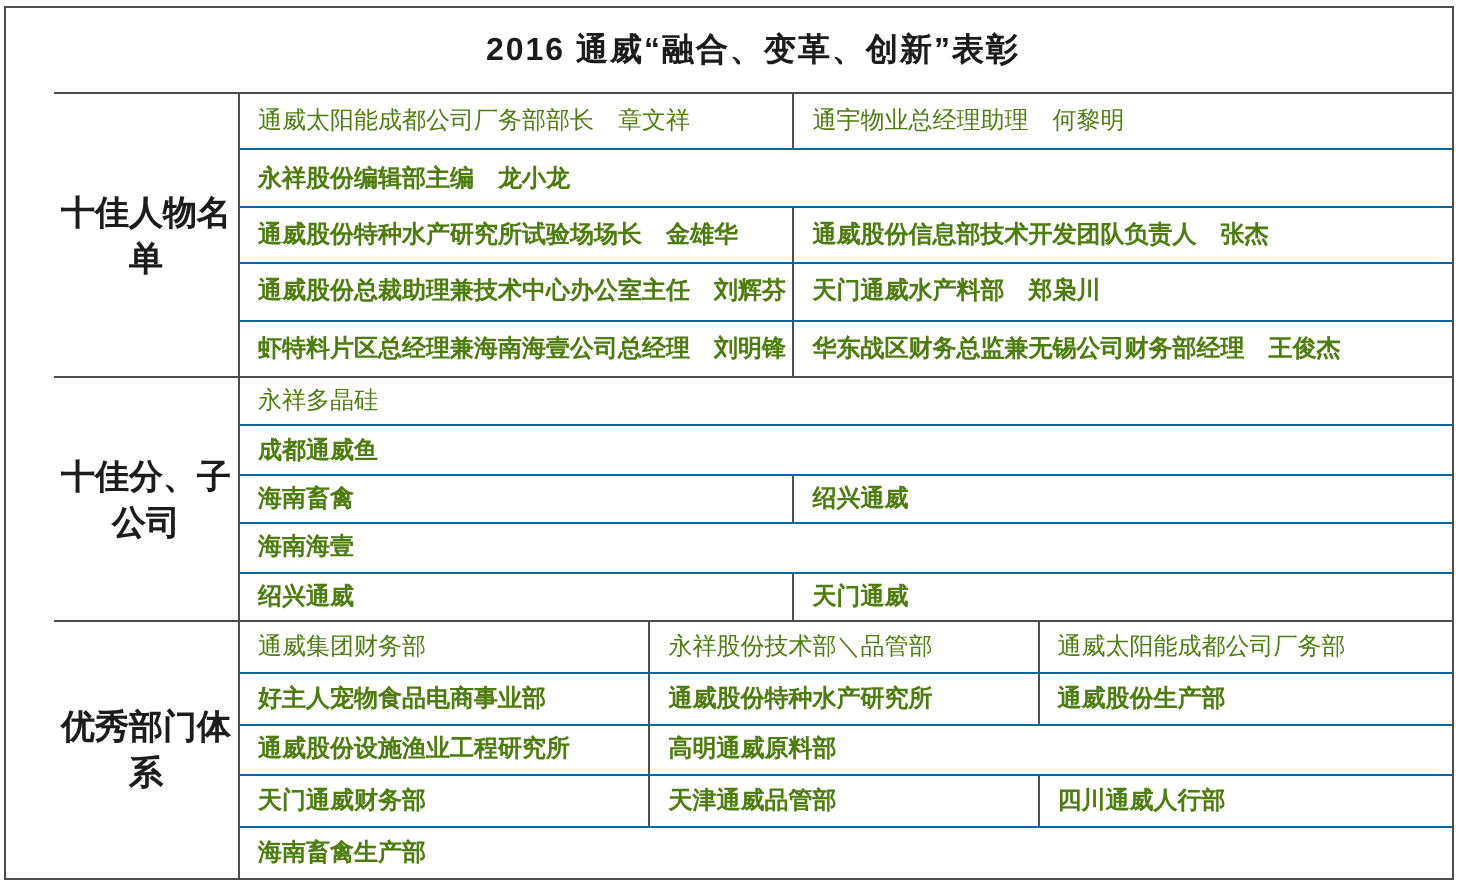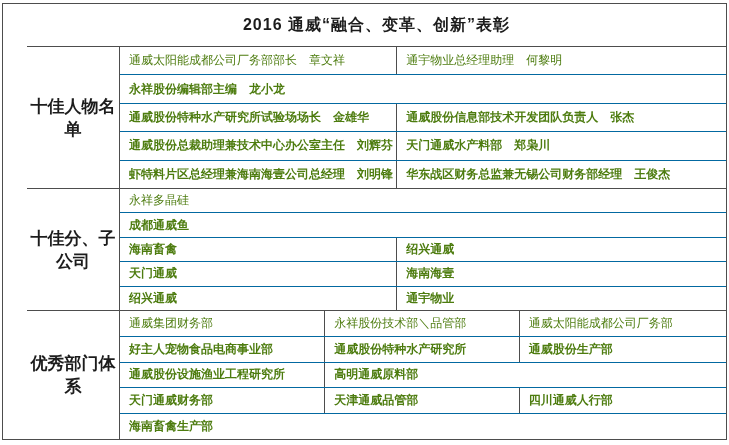--- a/index.html
+++ b/index.html
@@ -104,26 +104,25 @@
         <div class="cell w2a">永祥多晶硅</div>
       </div>
       <div class="row">
         <div class="cell w2b">成都通威鱼</div>
       </div>
       <div class="row">
         <div class="cell w2a">海南畜禽</div>
         <div class="cell w2b">绍兴通威</div>
       </div>
       <div class="row">
-        <div class="cell w2a">天门通威</div>
         <div class="cell w2b">海南海壹</div>
       </div>
       <div class="row">
         <div class="cell w2a">绍兴通威</div>
-        <div class="cell w2b">通宇物业</div>
+        <div class="cell w2b">天门通威</div>
       </div>
     </div>
   </div>
 
   <div class="section sec3">
     <div class="label-cell">优秀部门体系</div>
     <div class="rows">
       <div class="row">
         <div class="cell w3a">通威集团财务部</div>
         <div class="cell w3b">永祥股份技术部＼品管部</div>

